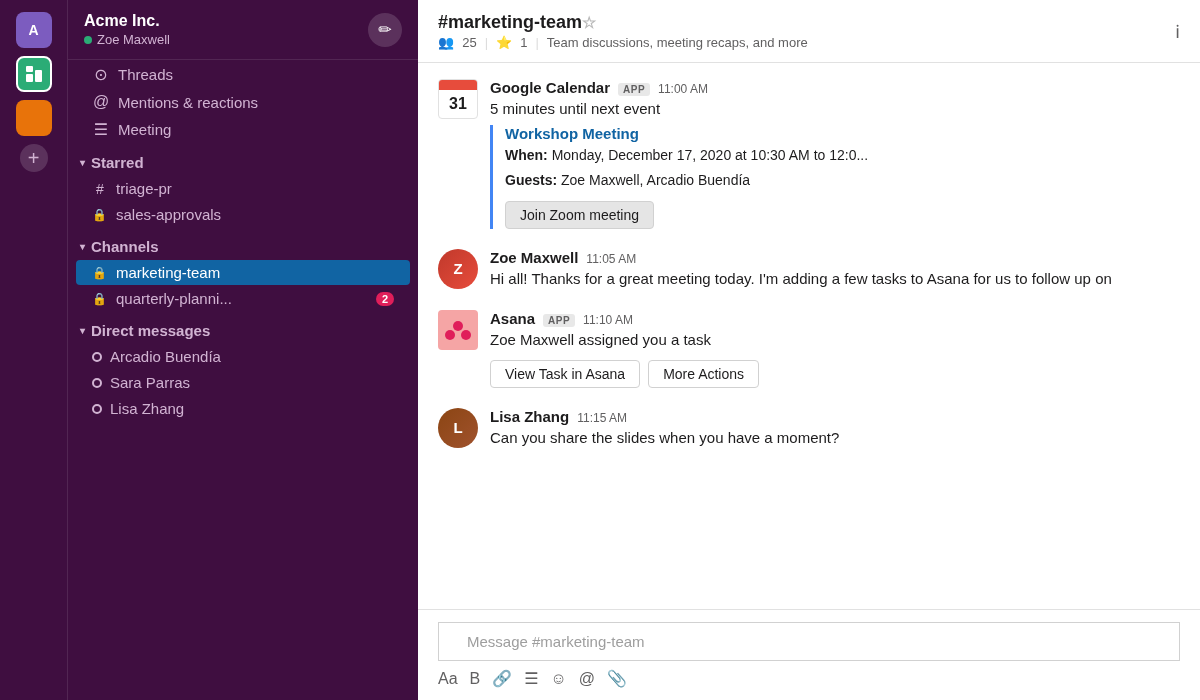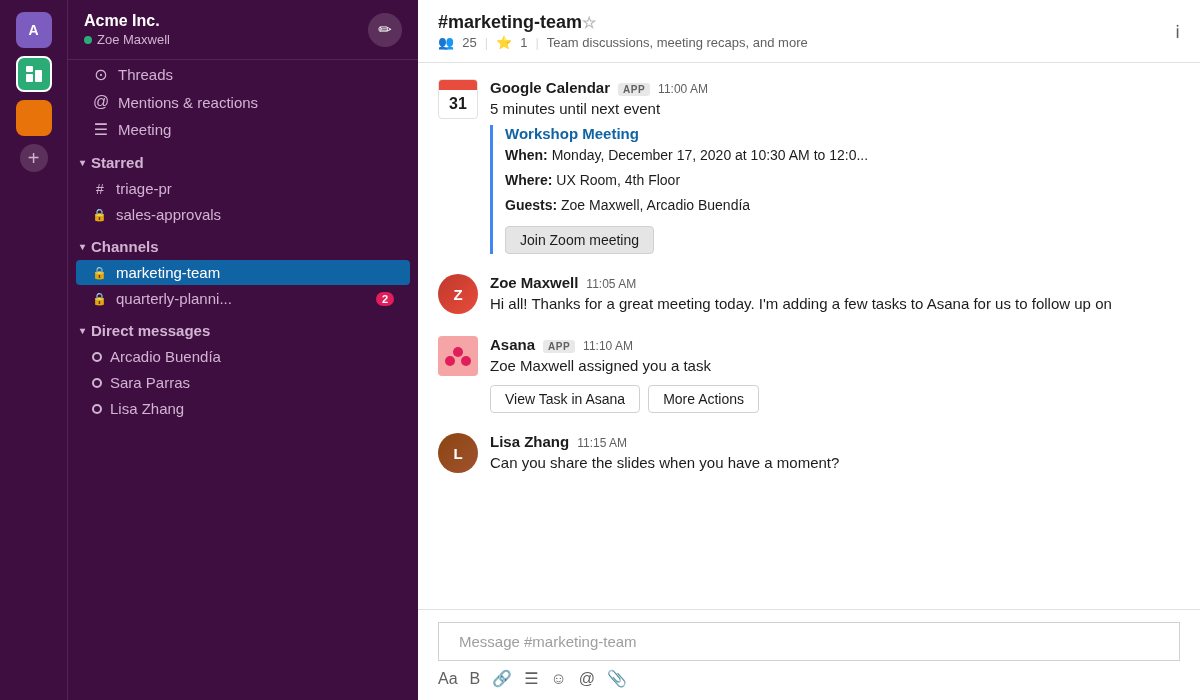--- a/index.html
+++ b/index.html
@@ -68,21 +68,21 @@
     .calendar-link { color: #1164a3; font-weight: 600; font-size: 15px; text-decoration: none; cursor: pointer; }
     .calendar-detail { font-size: 14px; color: #1d1c1d; line-height: 1.8; }
     .calendar-detail span.label { font-weight: 700; }
     .zoom-btn { margin-top: 8px; display: inline-block; border: 1px solid #d1d1d1; border-radius: 4px; padding: 5px 14px; font-size: 14px; color: #1d1c1d; cursor: pointer; background: #e5e5e5; }
     .asana-task-info { font-size: 14px; color: #616061; margin-top: 2px; }
     .action-buttons { display: flex; gap: 8px; margin-top: 8px; }
     .action-btn { border: 1px solid #d1d1d1; border-radius: 4px; padding: 5px 14px; font-size: 14px; color: #1d1c1d; cursor: pointer; background: #fff; }
 
     
     .message-input-area { padding: 12px 20px; border-top: 1px solid #e1e1e1; background: #fff; flex-shrink: 0; }
-    .message-input-box { border: 1px solid #d1d1d1; border-radius: 0; padding: 10px 20px; font-size: 15px; color: #616061; background: #fff; cursor: text; }
+    .message-input-box { border: 1px solid #d1d1d1; border-radius: 0; padding: 10px 28px; font-size: 15px; color: #616061; background: #fff; cursor: text; }
     .input-toolbar { display: flex; align-items: center; gap: 12px; margin-top: 8px; }
     .toolbar-icon { font-size: 16px; color: #616061; cursor: pointer; }
 
     
     .avatar-zoe { background: linear-gradient(135deg, #c0392b, #e74c3c); width: 40px; height: 40px; border-radius: 50%; display: flex; align-items: center; justify-content: center; color: #fff; font-weight: 700; font-size: 15px; flex-shrink: 0; }
     .avatar-lisa { background: linear-gradient(135deg, #8b4513, #a0522d); width: 40px; height: 40px; border-radius: 50%; display: flex; align-items: center; justify-content: center; color: #fff; font-weight: 700; font-size: 15px; flex-shrink: 0; }
     .avatar-cal { background: #fff; border: 1px solid #e1e1e1; width: 40px; height: 40px; border-radius: 4px; display: flex; align-items: center; justify-content: center; flex-direction: column; flex-shrink: 0; }
   </style>
 </head>
 <body>
@@ -207,23 +207,20 @@
           <span class="app-badge">APP</span>
           <span class="msg-time">11:00 AM</span>
         </div>
         <div class="msg-text">5 minutes until next event</div>
         <div class="calendar-card">
           <div><a class="calendar-link">Workshop Meeting</a></div>
           <div class="calendar-detail">
             <span class="label">When: </span><span>Monday, December 17, 2020 at 10:30 AM to 12:0...</span>
           </div>
           <div class="calendar-detail">
-            <span class="label">Where: </span><span>UX Room, 4th Floor</span>
-          </div>
-          <div class="calendar-detail">
             <span class="label">Guests: </span><span>Zoe Maxwell, Arcadio Buendía</span>
           </div>
           <button class="zoom-btn">Join Zoom meeting</button>
         </div>
       </div>
     </div>
 
     <div class="message-row">
       <div class="avatar-zoe">Z</div>
       <div class="msg-content">

